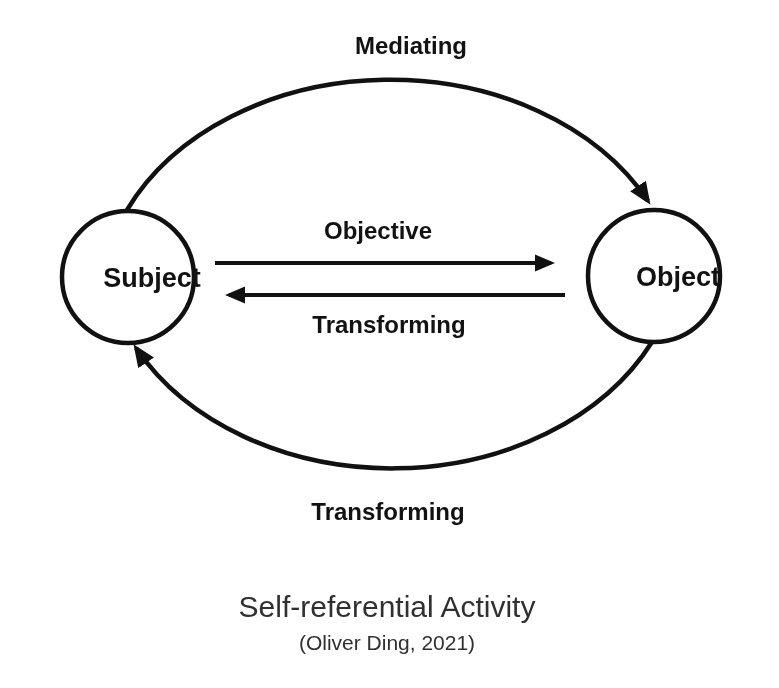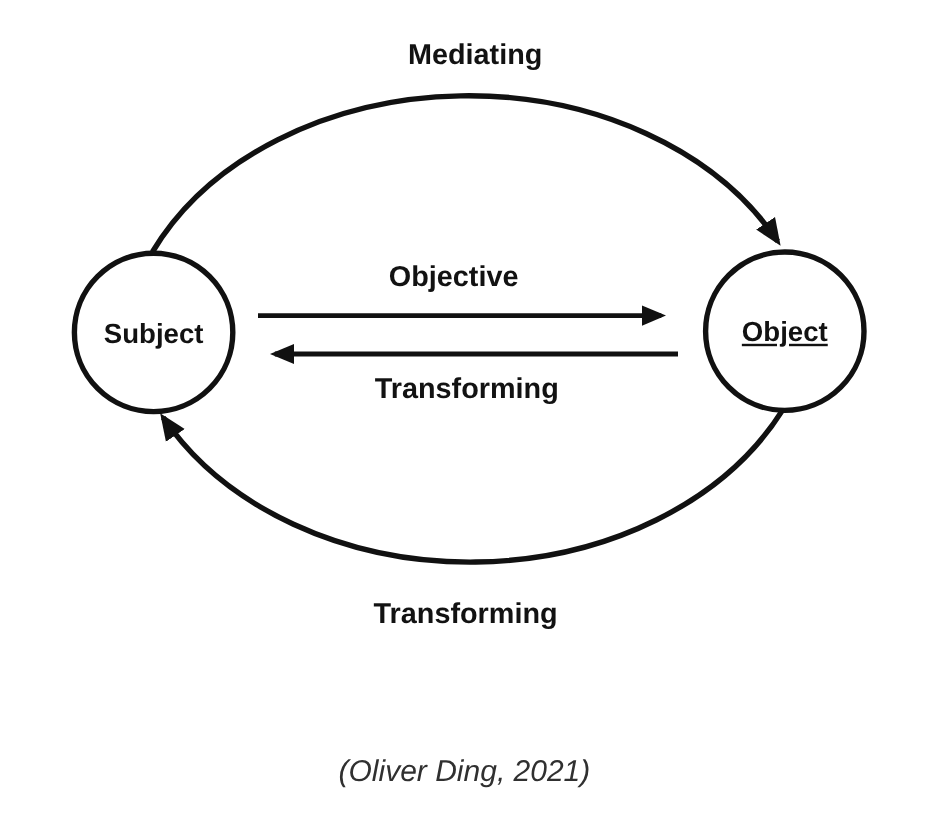--- a/index.html
+++ b/index.html
@@ -21,37 +21,36 @@
   .stage svg{position:absolute;left:0;top:0;}
   .lbl{
     position:absolute;
     transform:translate(-50%,-50%);
     white-space:nowrap;
     color:var(--label);
     font-weight:700;
     font-size:24px;
     letter-spacing:0px;
   }
-  .node-lbl{font-size:23px;}
+  .node-lbl{font-size:27px;margin-left:24px;}
   .caption-title{
     position:absolute;
     transform:translate(-50%,-50%);
     white-space:nowrap;
     color:var(--caption);
     font-weight:400;
     font-size:30px;
   }
   .caption-attr{
     position:absolute;
     transform:translate(-50%,-50%);
     white-space:nowrap;
     color:var(--caption);
     font-weight:400;
-    font-size:25px;
-    font-style:italic;
+    font-size:21px;
   }
 </style>
 </head>
 <body>
 
 <div class="stage">
 
   <svg width="779" height="688" viewBox="0 0 779 688">
     <defs>
       <marker id="arrowhead" viewBox="0 0 5 5" refX="4" refY="2.5" markerWidth="5" markerHeight="5" orient="auto" markerUnits="strokeWidth">
@@ -64,28 +63,29 @@
     <path d="M 652 342 A 290 227 0 0 1 136 348" fill="none" stroke="#111111" stroke-width="4.5" marker-end="url(#arrowhead)"></path>
 
     <line x1="215" y1="263" x2="551" y2="263" stroke="#111111" stroke-width="4" marker-end="url(#arrowhead)"></line>
 
     <line x1="565" y1="295" x2="229" y2="295" stroke="#111111" stroke-width="4" marker-end="url(#arrowhead)"></line>
 
     <circle cx="128" cy="277" r="66" fill="#ffffff" stroke="#111111" stroke-width="4.5"></circle>
     <circle cx="654" cy="276" r="66" fill="#ffffff" stroke="#111111" stroke-width="4.5"></circle>
   </svg>
 
-  <div class="lbl" style="left:396px; top:46px;text-align:center;">Mediating</div>
+  <div class="lbl" style="left:411px; top:46px;text-align:center;">Mediating</div>
 
   <div class="lbl" style="left:378px; top:231px;">Objective</div>
 
   <div class="lbl" style="left:389px; top:325px;">Transforming</div>
 
   <div class="lbl" style="left:388px; top:512px;">Transforming</div>
 
   <div class="lbl node-lbl" style="left:128px; top:278px;">Subject</div>
 
-  <div class="lbl node-lbl" style="left:654px; top:277px;text-decoration:underline;">Object</div>
+  <div class="lbl node-lbl" style="left:654px; top:277px;">Object</div>
 
+  <div class="caption-title" style="left:387px; top:607px;">Self-referential Activity</div>
 
   <div class="caption-attr" style="left:387px; top:643px;">(Oliver Ding, 2021)</div>
 
 </div>
 
 </body></html>

